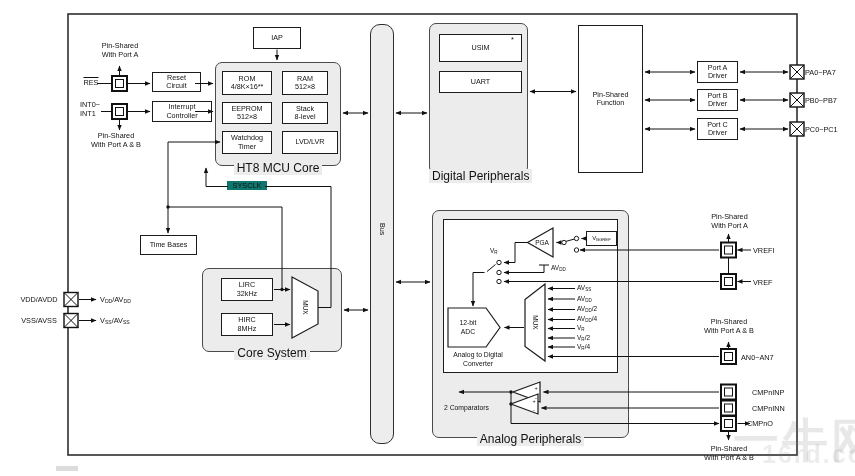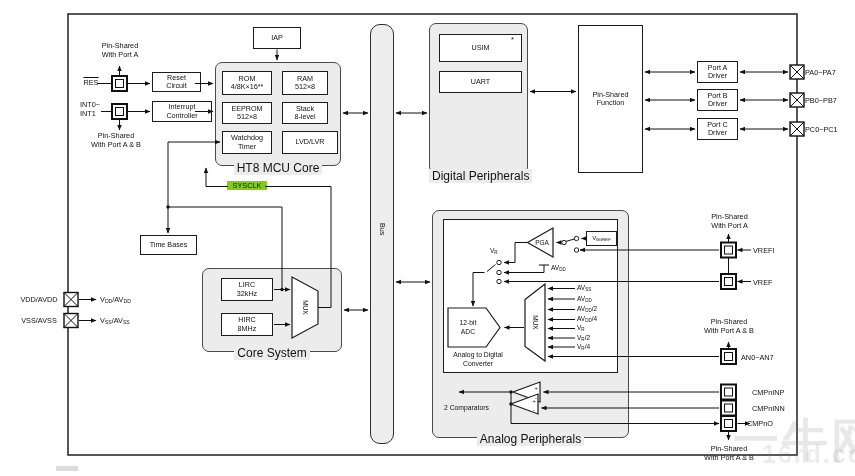--- a/index.html
+++ b/index.html
@@ -87,21 +87,21 @@
     <div>Watchdog</div>
     <div>Timer</div>
   </div>
   <div class="box" style="left:282px;top:131px;width:56px;height:23px">
     <div>LVD/LVR</div>
   </div>
   <div class="cap" style="left:215px;top:160.5px;width:126px">
     <span>HT8 MCU Core</span>
   </div>
 
-  <div class="t tc" style="left:227px;top:181px;width:40px;background:#84cc16">SYSCLK</div>
+  <div class="t tc" style="left:227px;top:181px;width:40px;background:#0f766e">SYSCLK</div>
   <div class="box" style="left:140px;top:235px;width:57px;height:20px">
     <div>Time Bases</div>
   </div>
 
   <div class="gbox" style="left:202px;top:268px;width:140px;height:84px"></div>
   <div class="box" style="left:221px;top:278px;width:52px;height:23px">
     <div>LIRC</div>
     <div>32kHz</div>
   </div>
   <div class="box" style="left:221px;top:313px;width:52px;height:23px">

